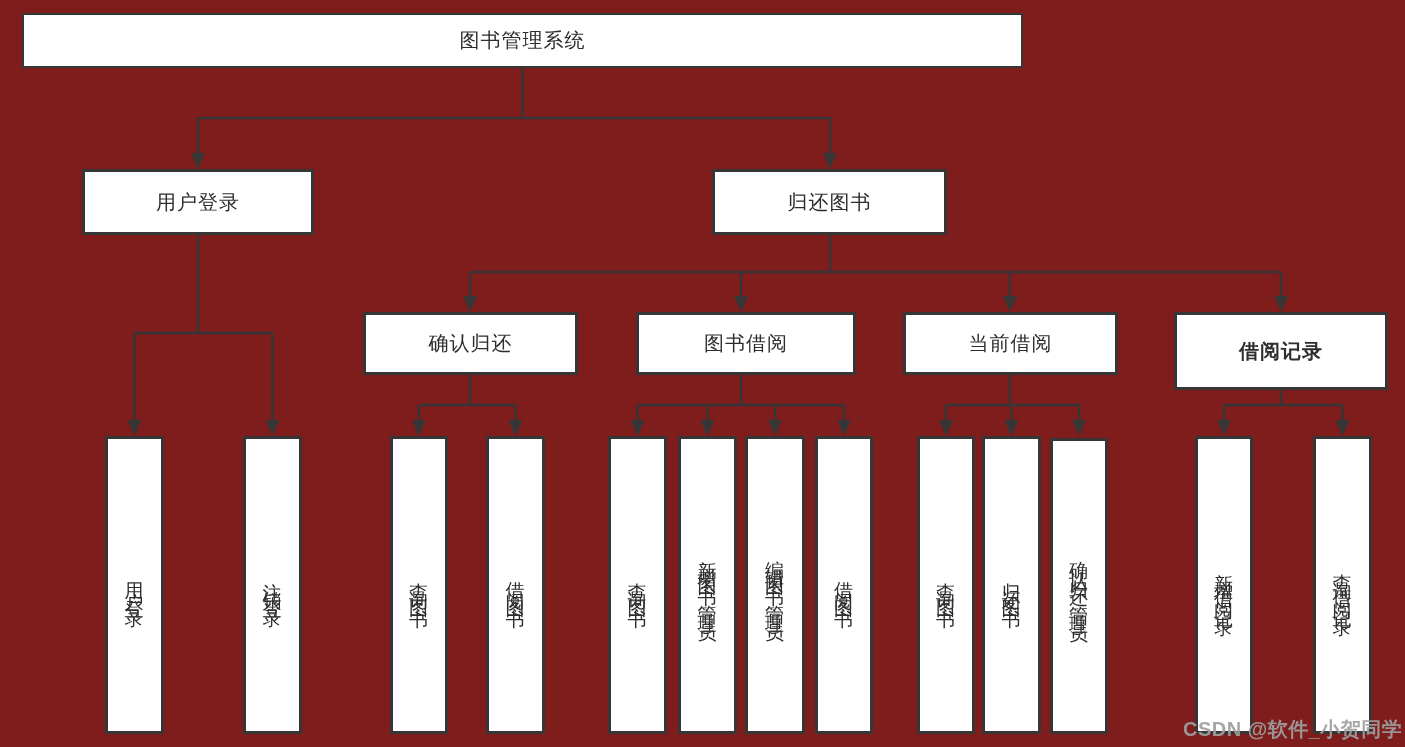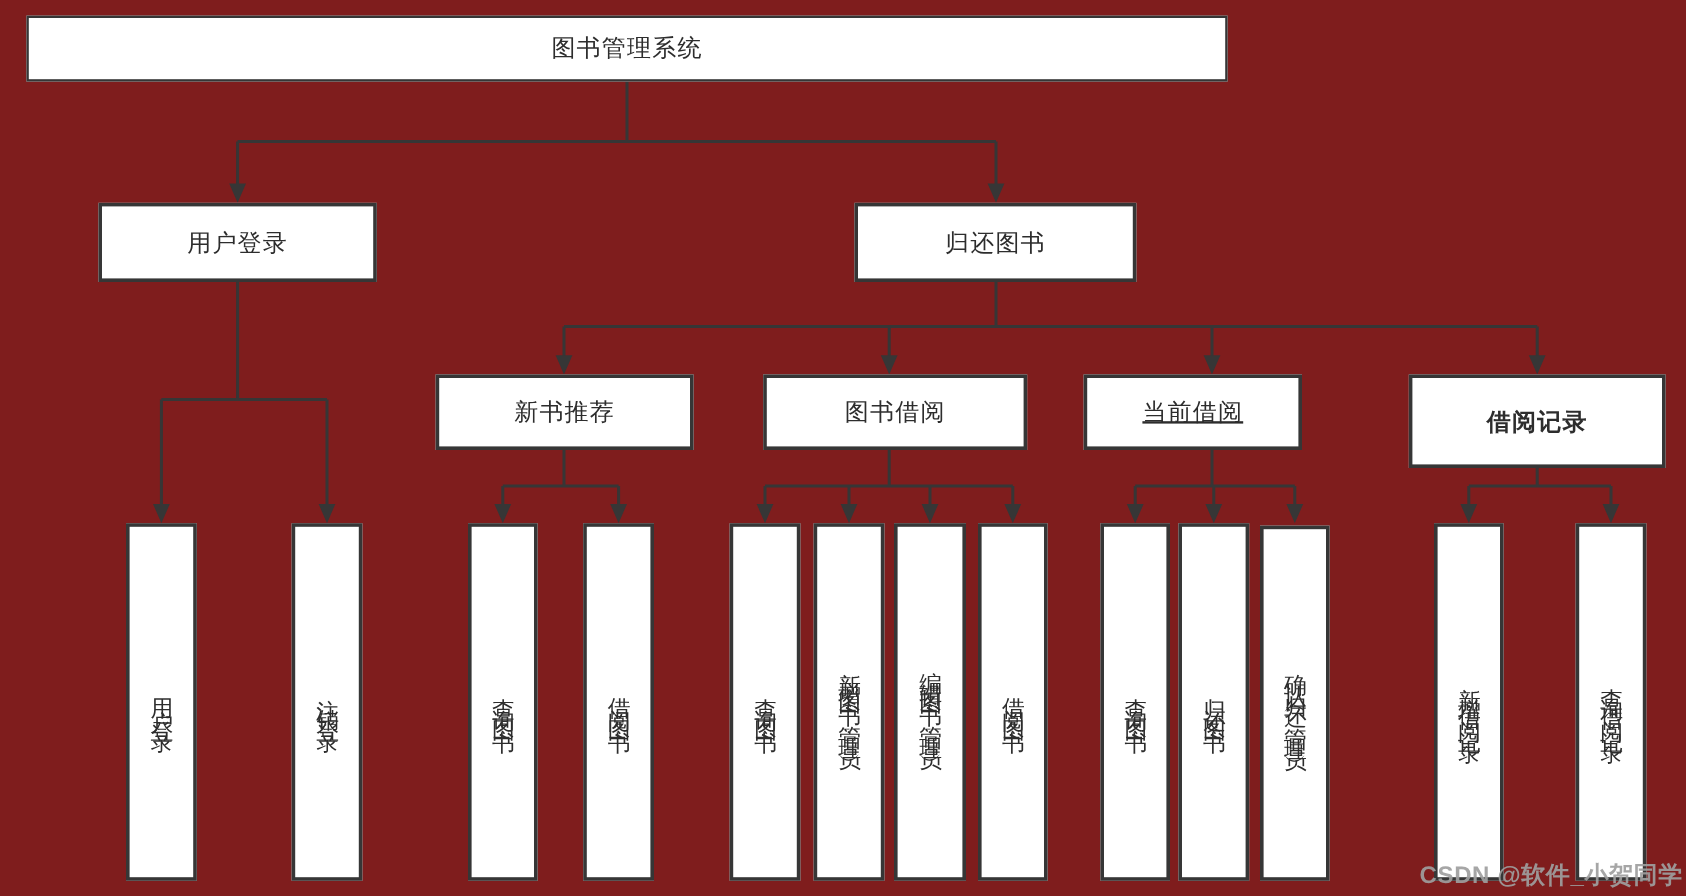--- a/index.html
+++ b/index.html
@@ -106,23 +106,23 @@
     <path class="l" d="M1281,375 L1281,405 M1224,405 L1342.5,405 M1224,405 L1224,421 M1342.5,405 L1342.5,421"></path>
     <polygon class="a" points="1217,420 1231,420 1224,436"></polygon>
     <polygon class="a" points="1335.5,420 1349.5,420 1342.5,436"></polygon>
   </svg>
 
   <div class="node root" style="left:22px; top:13px; width:1001px; height:55px;">图书管理系统</div>
 
   <div class="node" style="left:82px; top:169px; width:232px; height:66px;">用户登录</div>
   <div class="node" style="left:712px; top:169px; width:235px; height:66px;">归还图书</div>
 
-  <div class="node" style="left:363px; top:312px; width:215px; height:63px;">新书推荐</div>
+  <div class="node" style="left:363px; top:312px; width:215px; height:63px;">确认归还</div>
   <div class="node" style="left:636px; top:312px; width:220px; height:63px;">图书借阅</div>
-  <div class="node" style="left:903px; top:312px; width:182px; height:63px;text-decoration:underline;">当前借阅</div>
+  <div class="node" style="left:903px; top:312px; width:215px; height:63px;">当前借阅</div>
   <div class="node" style="left:1174px; top:312px; width:214px; height:78px;font-weight:bold;">借阅记录</div>
 
   <div class="leaf" style="left:105px; top:436px; width:59px; height:298px;">用户登录</div>
   <div class="leaf" style="left:243px; top:436px; width:59px; height:298px;">注销登录</div>
 
   <div class="leaf" style="left:390px; top:436px; width:58px; height:298px;">查询图书</div>
   <div class="leaf" style="left:486px; top:436px; width:59px; height:298px;">借阅图书</div>
 
   <div class="leaf" style="left:608px; top:436px; width:59px; height:298px;">查询图书</div>
   <div class="leaf" style="left:678px; top:436px; width:59px; height:298px;">新增图书（管理员）</div>

